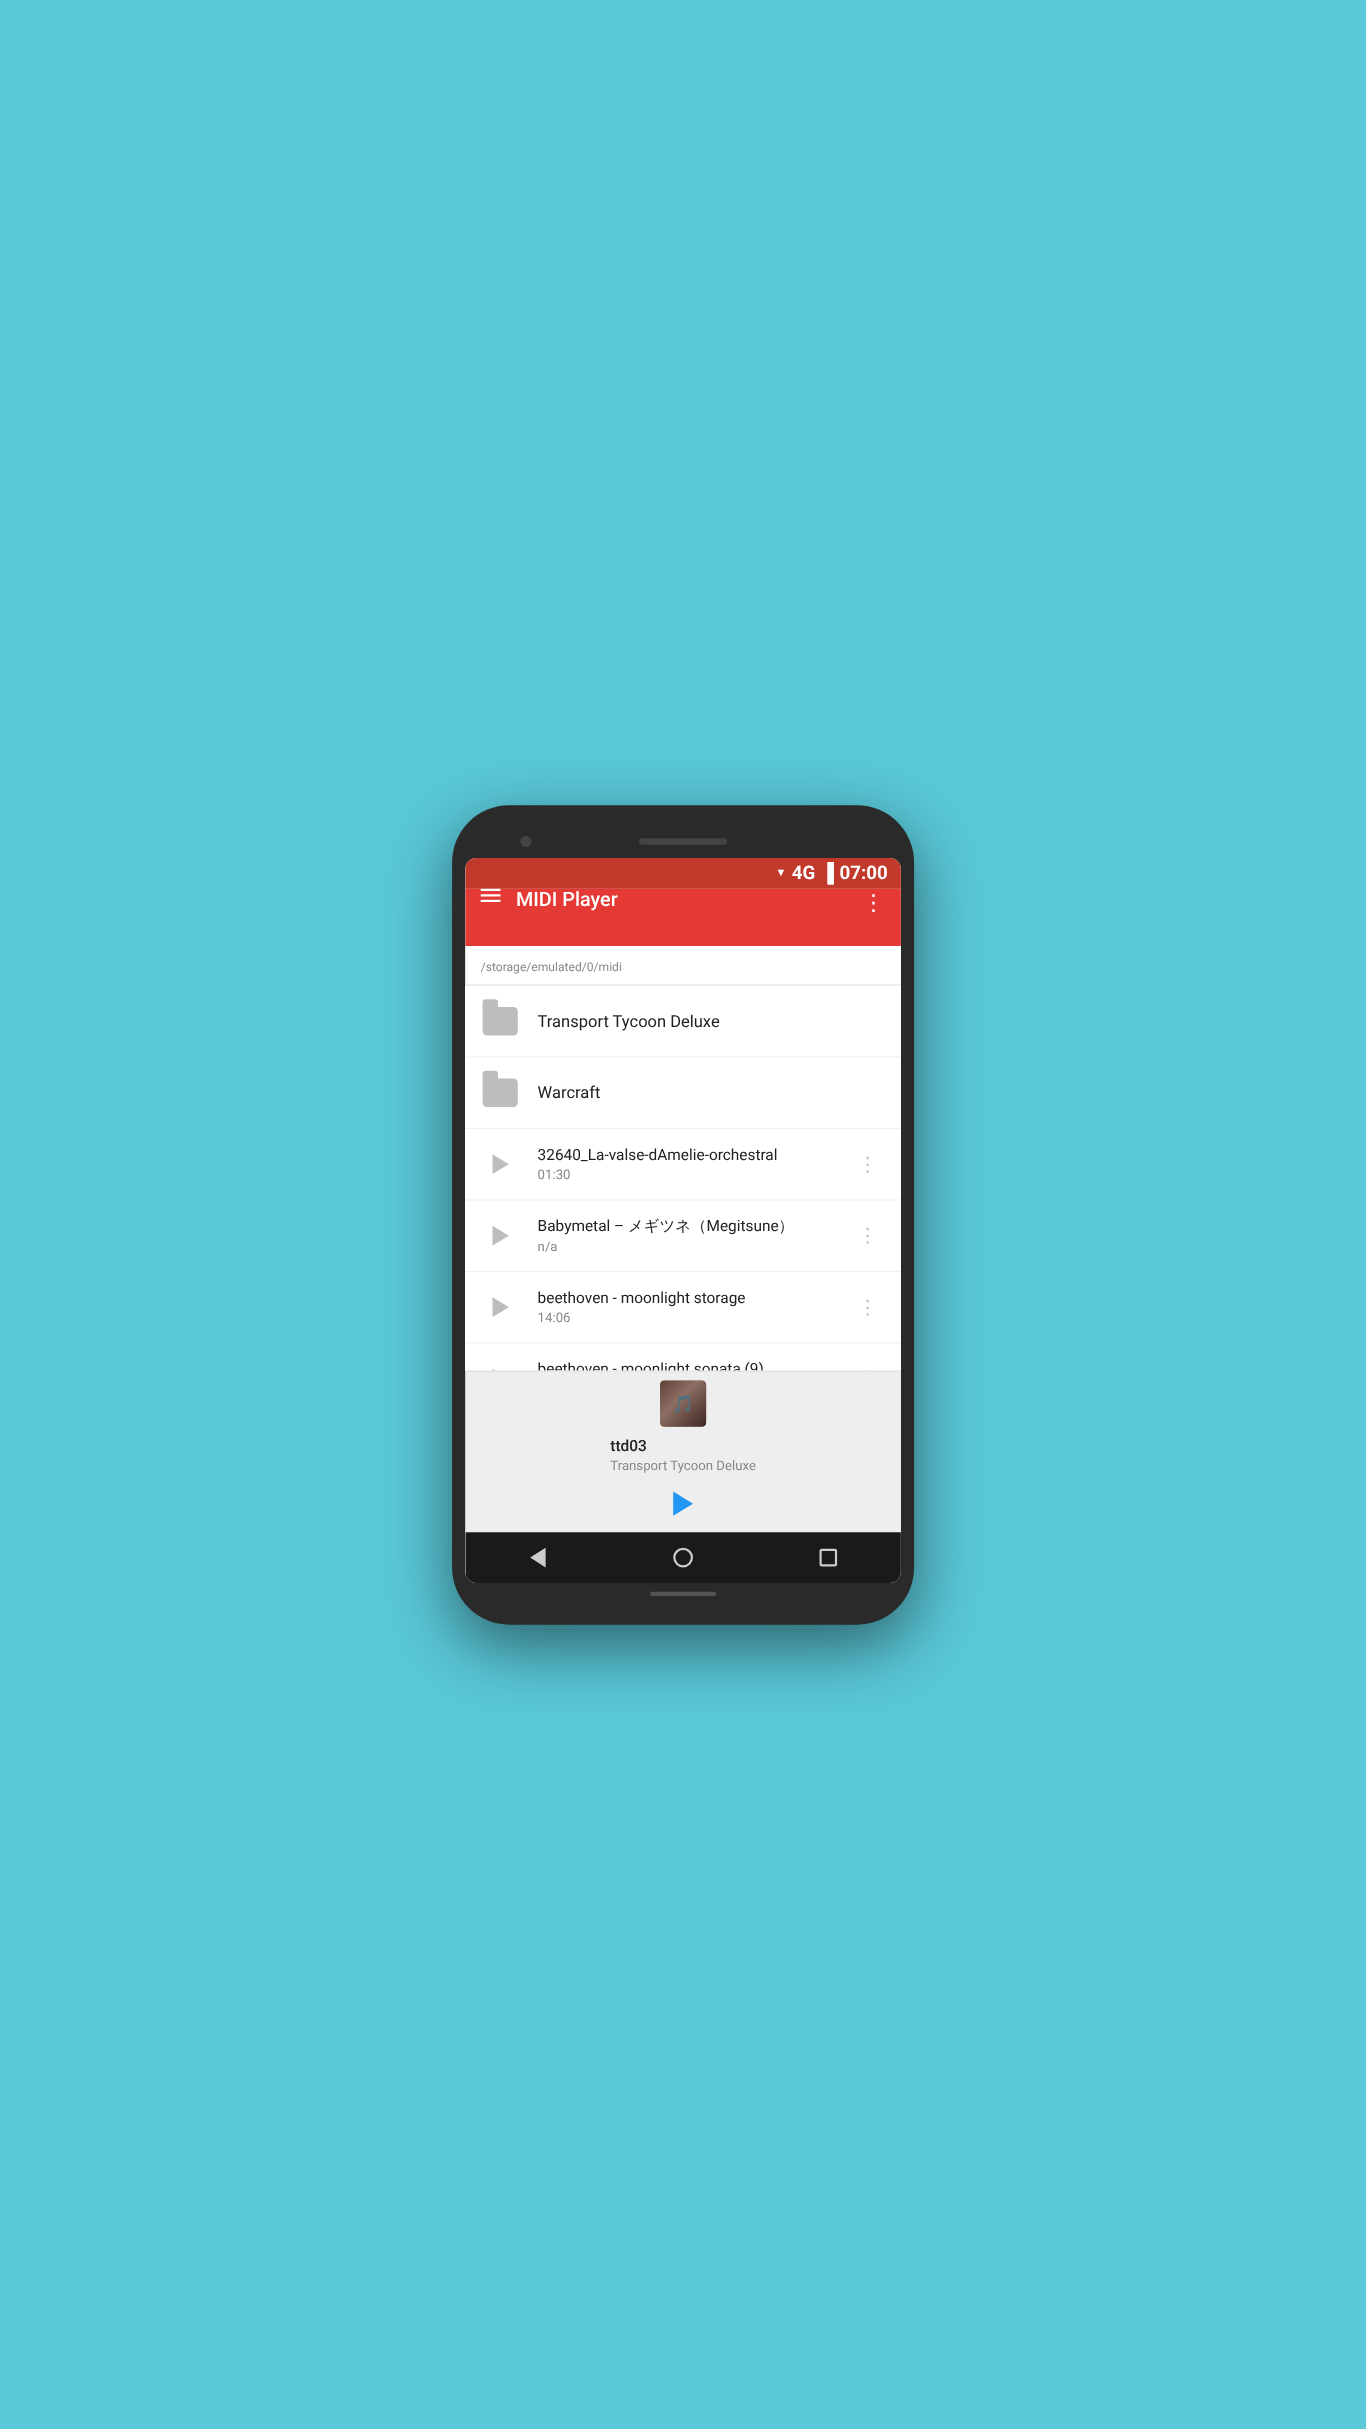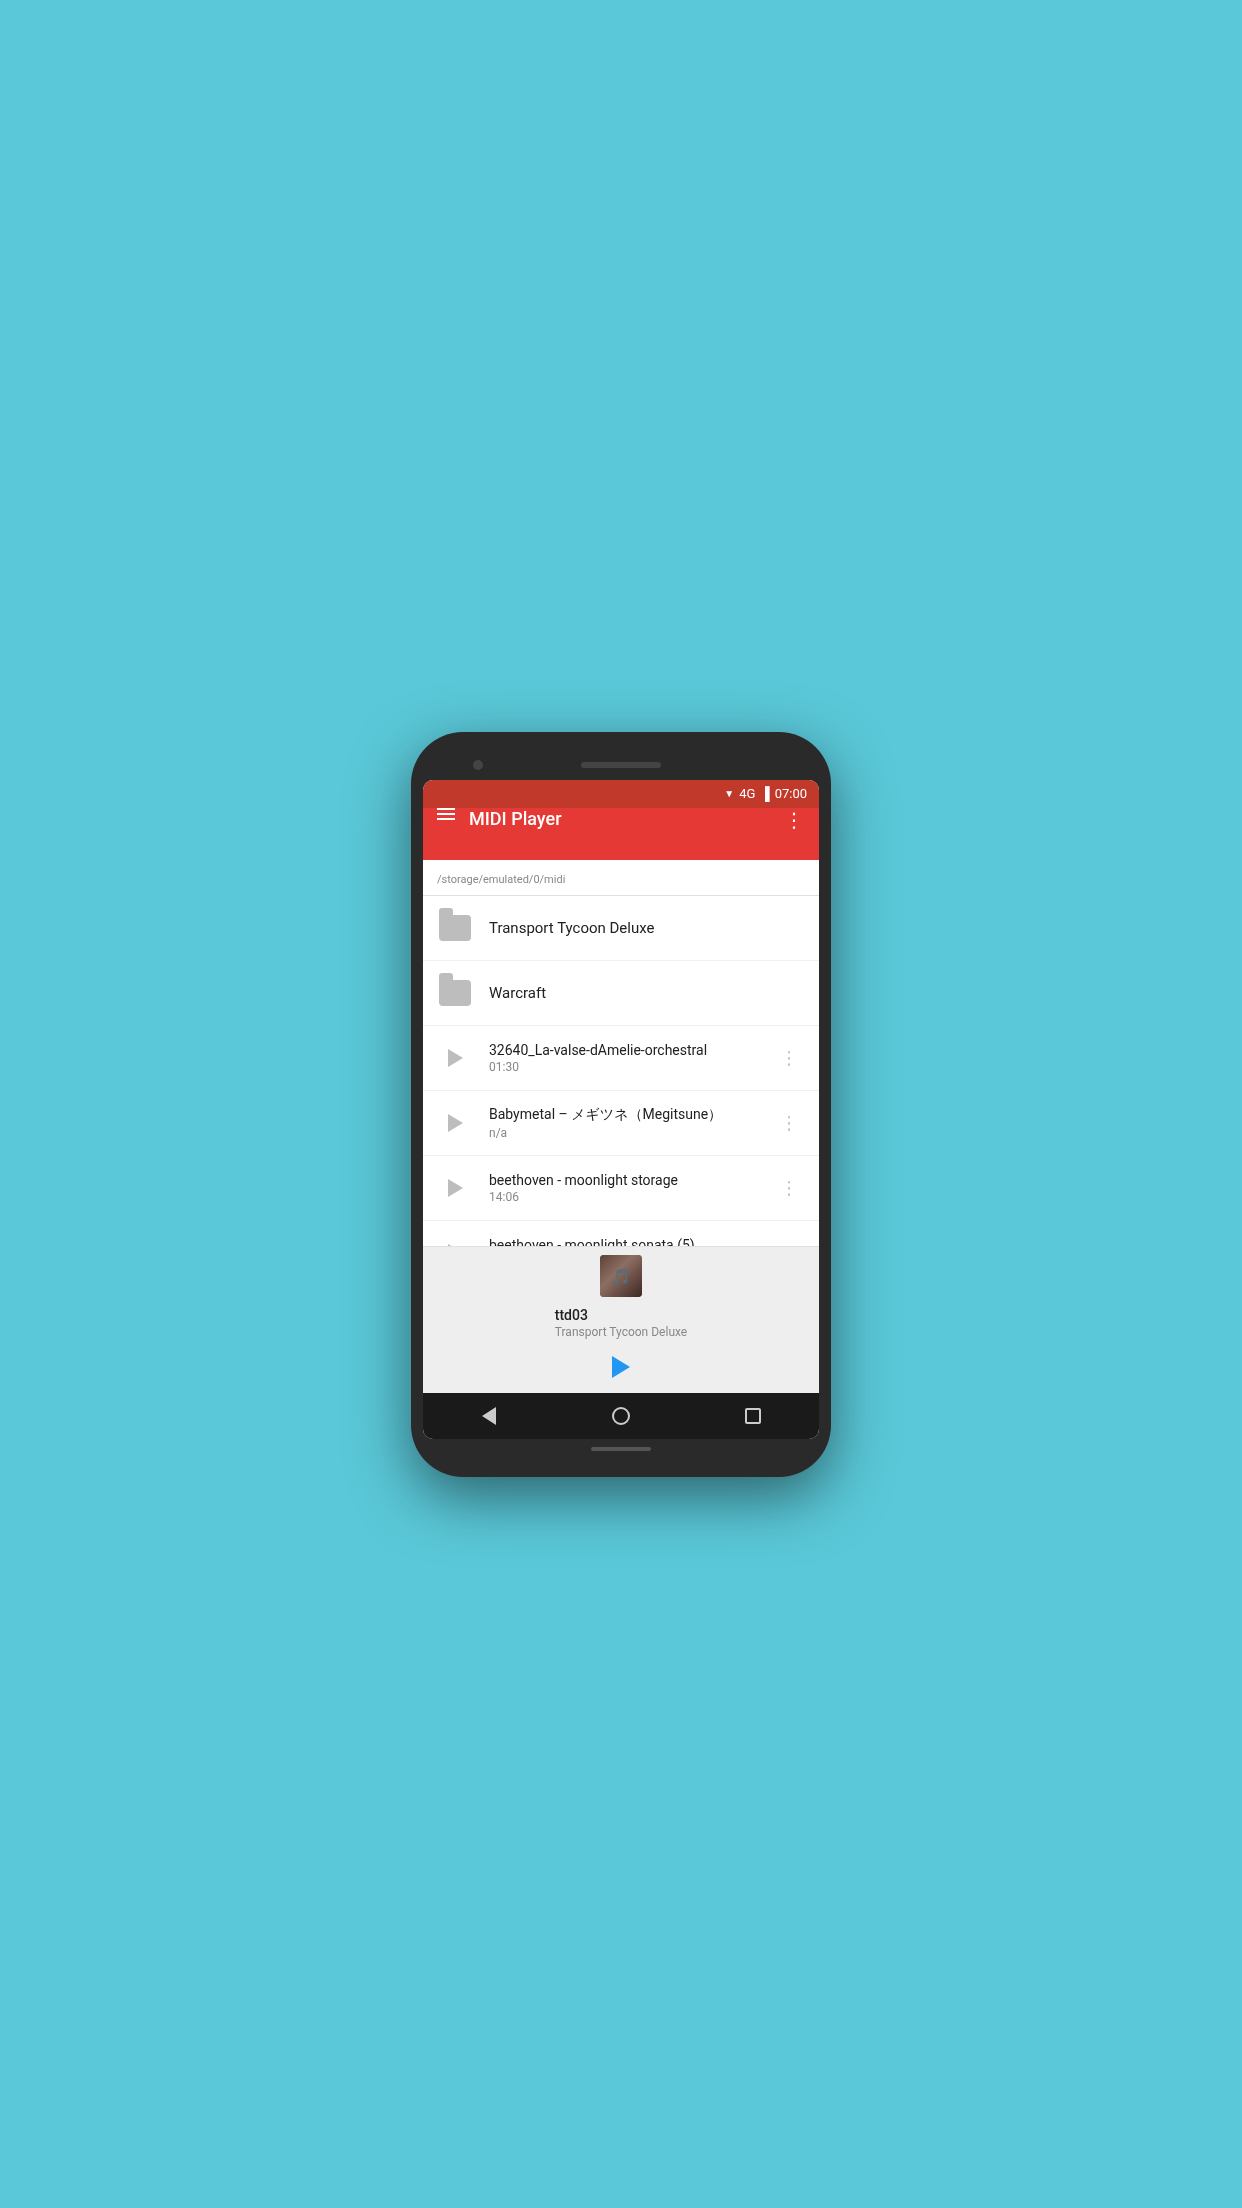--- a/index.html
+++ b/index.html
@@ -72,22 +72,22 @@
     }
 
     .status-icons {
       display: flex;
       align-items: center;
       gap: 5px;
     }
 
     .status-text {
       color: white;
-      font-size: 13px;
-      font-weight: normal;
+      font-size: 17px;
+      font-weight: bold;
     }
 
     .wifi-icon {
       color: white;
       font-size: 10px;
     }
 
     
     .app-bar {
       background: #e53935;
@@ -444,21 +444,21 @@
           <div class="music-duration">14:06</div>
         </div>
         <span class="kebab-icon">⋮</span>
       </div>
 
       <div class="list-item">
         <div class="play-icon-wrap">
           <div class="play-triangle"></div>
         </div>
         <div class="music-info">
-          <div class="music-title">beethoven - moonlight sonata (5)</div>
+          <div class="music-title">beethoven - moonlight sonata (9)</div>
           <div class="music-duration">04:16</div>
         </div>
         <span class="kebab-icon">⋮</span>
       </div>
 
     </div>
 
     <div class="now-playing">
       <div class="album-art">
         <div class="album-art-inner"></div>

